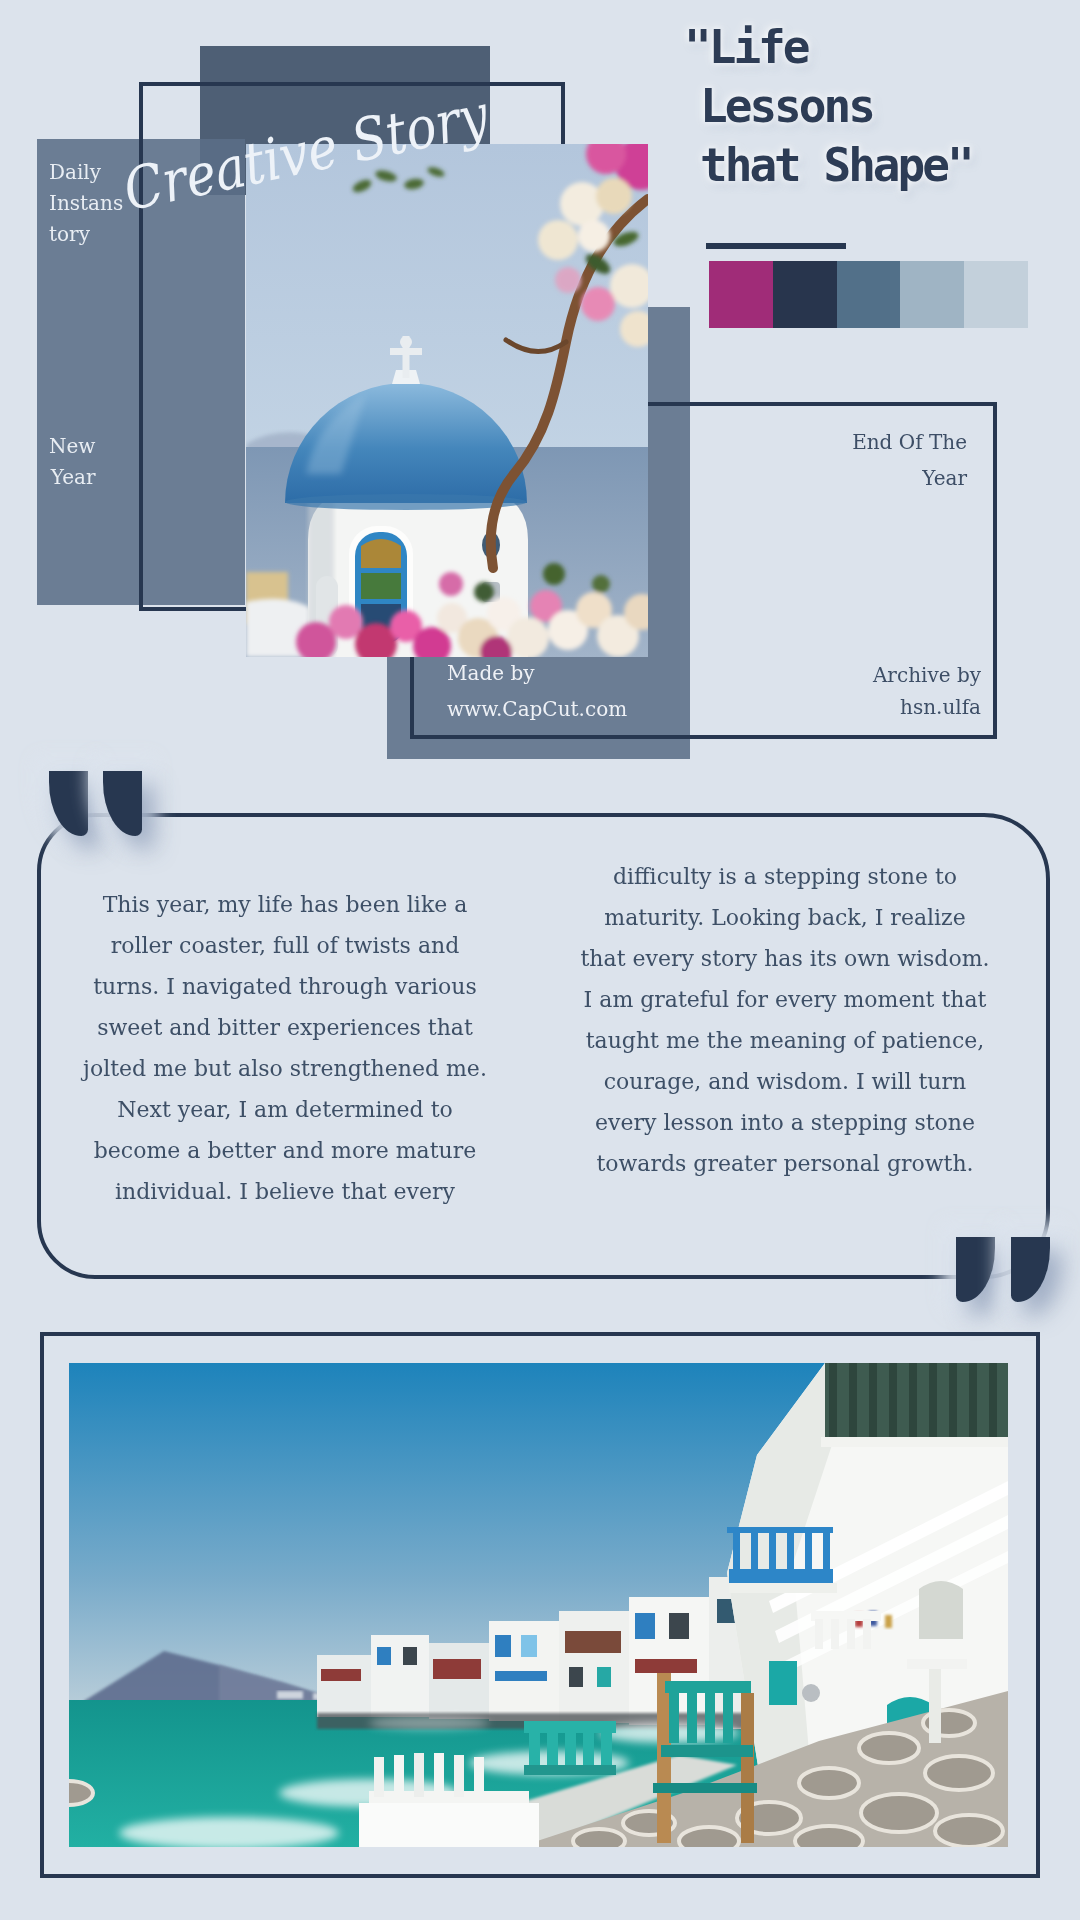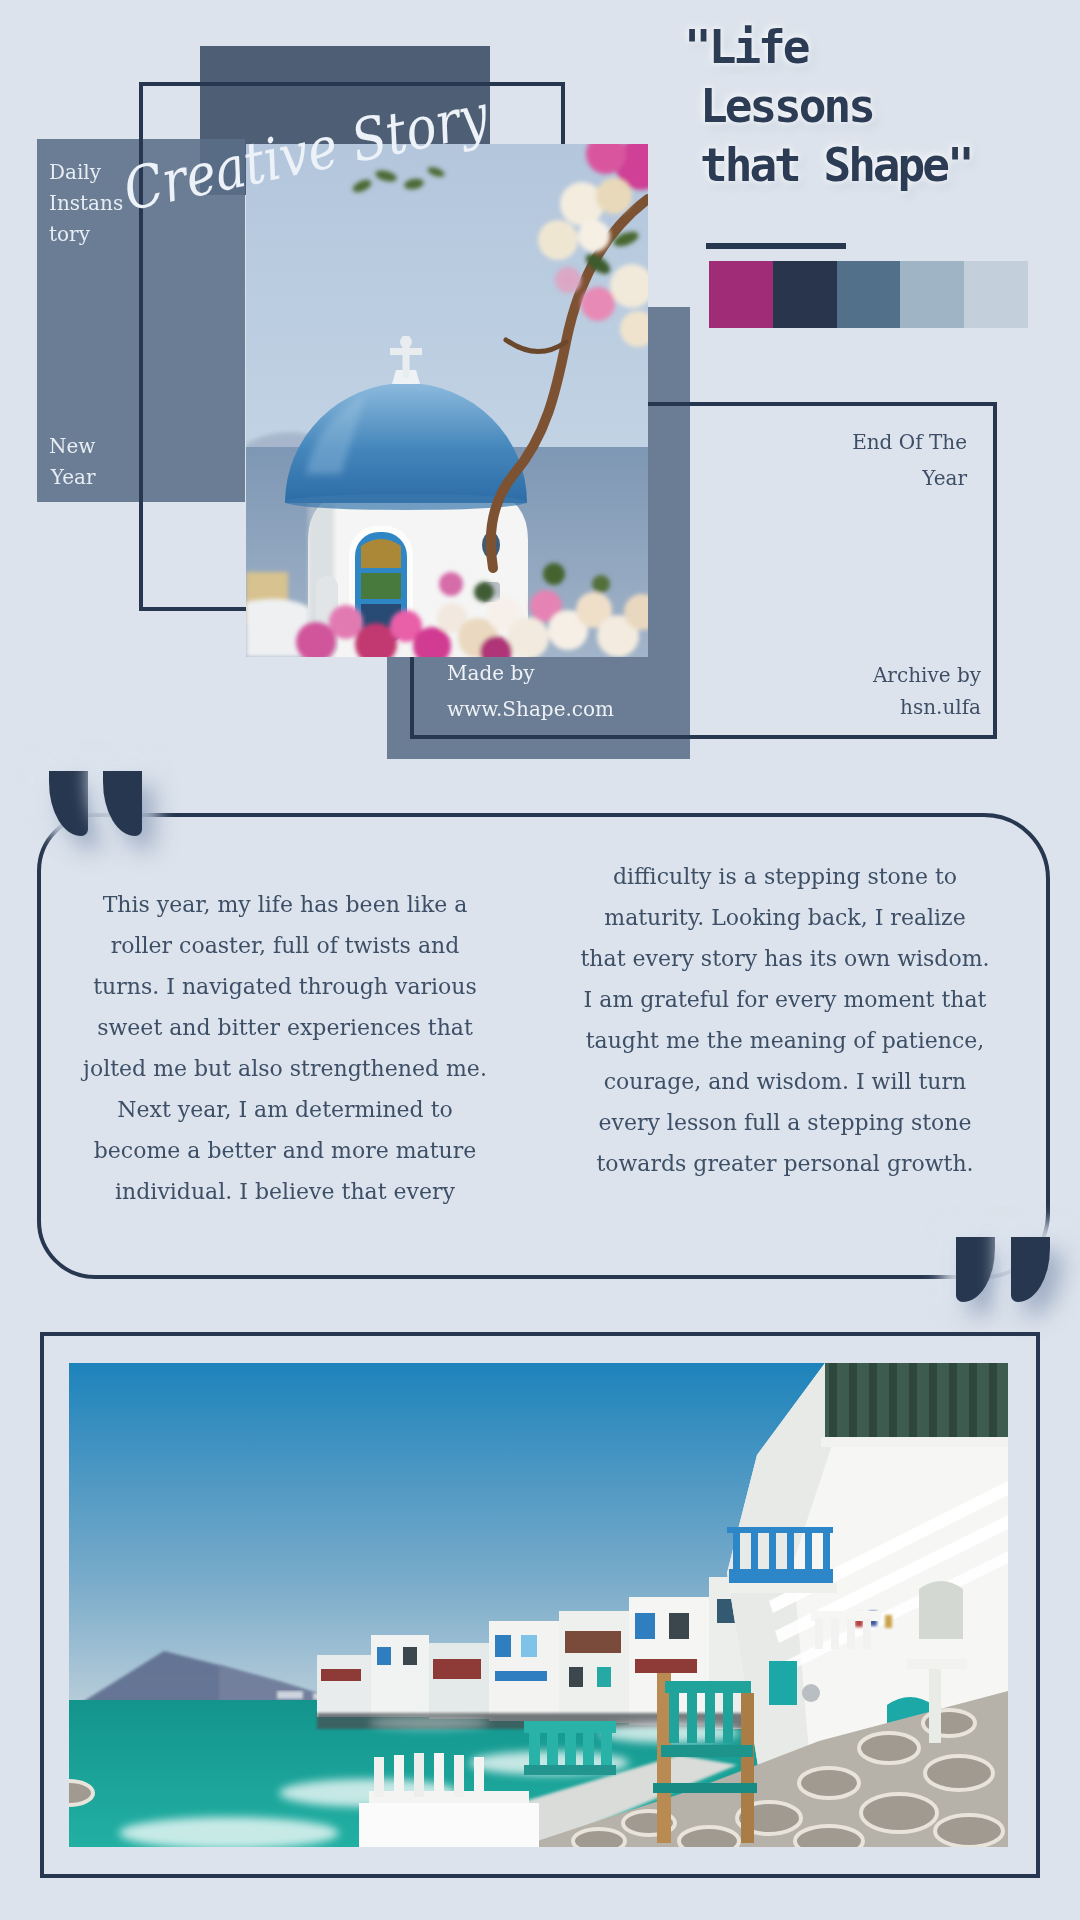--- a/index.html
+++ b/index.html
@@ -2,21 +2,21 @@
 <html><head>
 <meta charset="utf-8">
 <style>
   html,body{margin:0;padding:0;background:#b9c2cf;}
   .page{position:relative;width:1080px;height:1920px;background:#dce3ec;overflow:hidden;
         font-family:"DejaVu Serif", serif;}
   .abs{position:absolute;}
 
   
   .rect-dark{left:200px;top:46px;width:290px;height:149px;background:#4e5f75;}
-  .panel-daily{left:37px;top:139px;width:208px;height:363px;background:rgba(91,110,135,.88);}
+  .panel-daily{left:37px;top:139px;width:208px;height:466px;background:rgba(91,110,135,.88);}
   .panel-made{left:387px;top:307px;width:303px;height:452px;background:rgba(91,110,135,.88);}
   .outline1{left:139px;top:82px;width:418px;height:521px;border:4px solid #273750;}
   .outline2{left:410px;top:402px;width:579px;height:329px;border:4px solid #273750;}
   .panel-label{color:#e8edf3;font-size:20px;line-height:31px;}
   .panel-daily .top-label{position:absolute;left:12px;top:18px;}
   .panel-daily .bottom-label{position:absolute;left:12px;top:292px;text-align:right;}
   .made-label{position:absolute;left:60px;top:348px;color:#eef1f6;font-size:20px;line-height:36px;}
   .eoy-label{position:absolute;right:26px;top:18px;text-align:right;color:#3d4e66;font-size:20px;line-height:36px;margin-left:40px;}
   .archive-label{position:absolute;right:12px;bottom:12px;text-align:right;color:#3d4e66;font-size:20px;line-height:32px;margin-top:16px;}
 
@@ -70,21 +70,21 @@
       <div>New</div>
       <div>Year</div>
     </div>
   </div>
 
   <div class="abs outline1"></div>
 
   <div class="abs panel-made">
     <div class="made-label">
       <div>Made by</div>
-      <div>www.Shape.com</div>
+      <div>www.CapCut.com</div>
     </div>
   </div>
 
   <div class="abs outline2">
     <div class="eoy-label">
       <div>End Of The</div>
       <div>Year</div>
     </div>
     <div class="archive-label">
       <div>Archive by</div>
@@ -226,21 +226,21 @@
     <div>become a better and more mature</div>
     <div>individual. I believe that every</div>
   </div>
   <div class="abs quote-col quote-right">
     <div>difficulty is a stepping stone to</div>
     <div>maturity. Looking back, I realize</div>
     <div>that every story has its own wisdom.</div>
     <div>I am grateful for every moment that</div>
     <div>taught me the meaning of patience,</div>
     <div>courage, and wisdom. I will turn</div>
-    <div>every lesson full a stepping stone</div>
+    <div>every lesson into a stepping stone</div>
     <div>towards greater personal growth.</div>
   </div>
 
   <div class="abs bottom-frame"></div>
   <div class="abs photo-mykonos">
     <svg width="939" height="484" viewBox="0 0 939 484">
       <defs>
         <linearGradient id="skyB" x1="0" y1="0" x2="0" y2="1">
           <stop offset="0" stop-color="#1d83bb"></stop>
             <stop offset=".62" stop-color="#79abca"></stop>

